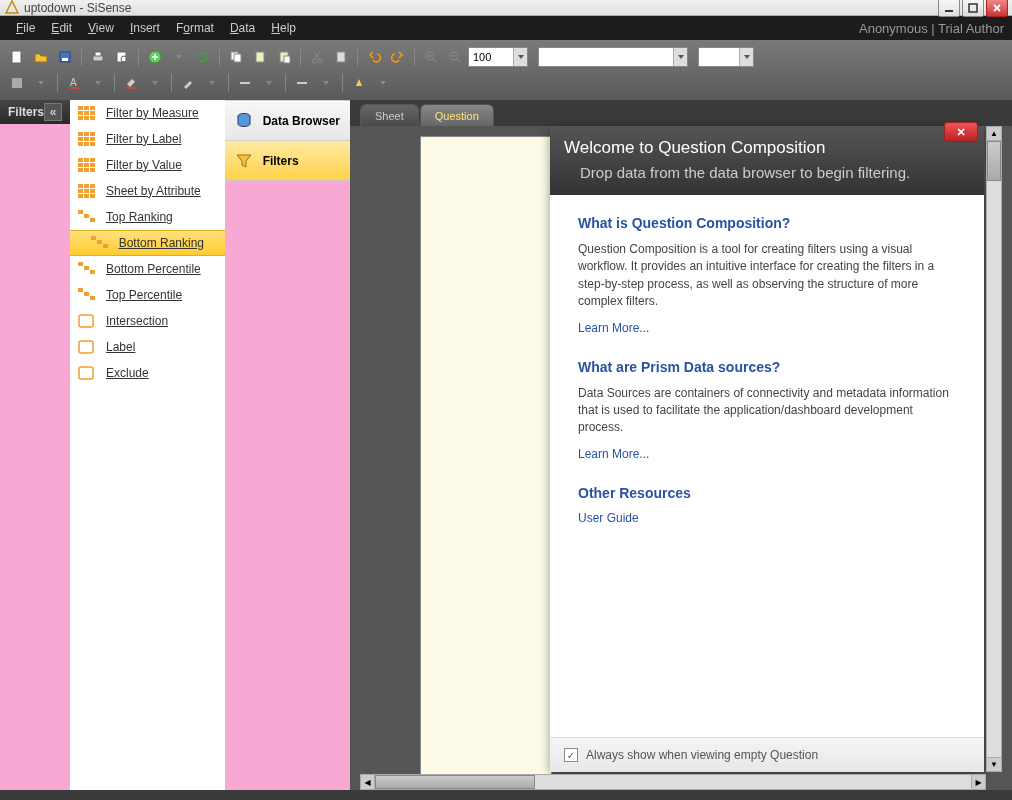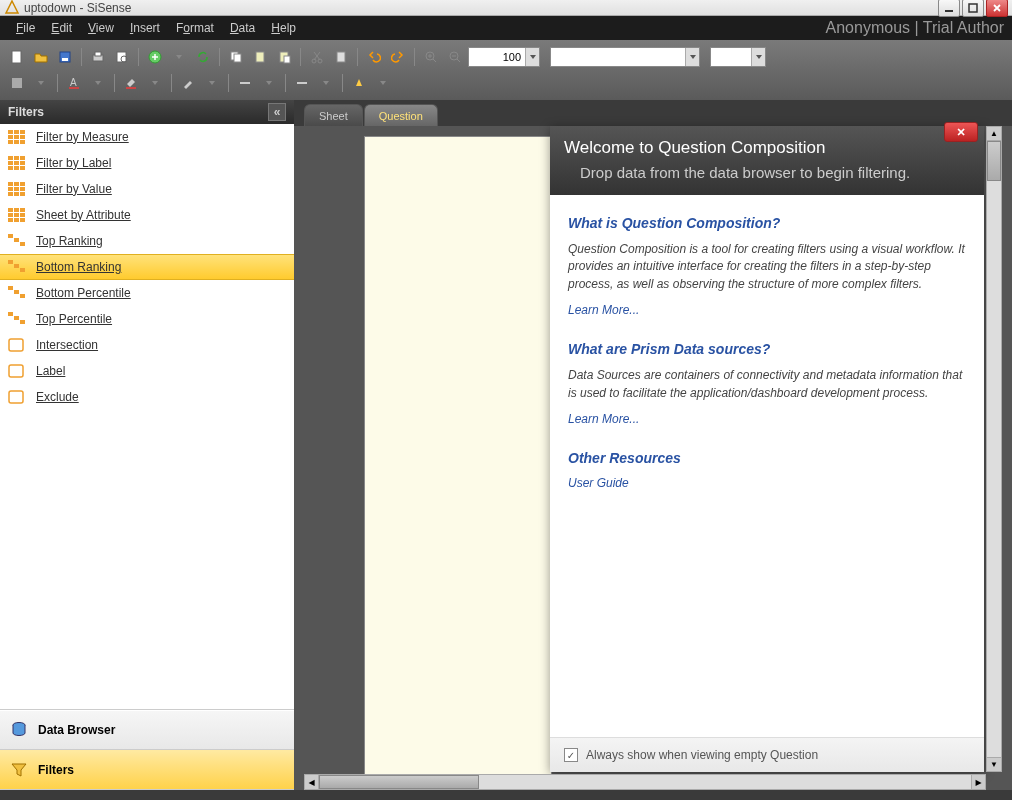--- a/index.html
+++ b/index.html
@@ -11,60 +11,60 @@
 .titlebar .title { flex: 1; color: #444; }
 .winbtns { display: flex; gap: 2px; }
 .winbtn { width: 22px; height: 18px; border: 1px solid #888; background: linear-gradient(#f8f8f8,#ddd); display: flex; align-items: center; justify-content: center; border-radius: 2px; cursor: pointer; }
 .winbtn.close { background: linear-gradient(#e88,#c33); border-color: #a22; color: #fff; }
 
 
 .menubar { height: 24px; background: #1c1c1c; display: flex; align-items: center; padding: 0 8px; color: #ccc; font-size: 12px; }
 .menubar .menu-item { padding: 2px 8px; cursor: pointer; }
 .menubar .menu-item u { text-decoration: underline; }
 .menubar .spacer { flex: 1; }
-.menubar .user { color: #999; font-size: 16px; margin-left: 12px; }
+.menubar .user { color: #999; font-size: 13px; margin-left: 12px; }
 
 
 .toolbar { background: linear-gradient(#7a7a7a,#5a5a5a); padding: 4px 6px; }
 .toolrow { display: flex; align-items: center; gap: 2px; height: 26px; }
 .tbtn { width: 22px; height: 22px; display: flex; align-items: center; justify-content: center; border-radius: 2px; cursor: pointer; }
 .tsep { width: 1px; height: 18px; background: #888; margin: 0 3px; }
 .zoom-combo { display: flex; align-items: center; background: #fff; border: 1px solid #888; height: 20px; }
-.zoom-combo input { width: 56px; border: none; padding: 0 4px; font-size: 11px; outline: none; text-align: right; }
+.zoom-combo input { width: 44px; border: none; padding: 0 4px; font-size: 11px; outline: none; }
 .zoom-combo .drop { width: 14px; background: #ddd; height: 100%; display:flex; align-items:center; justify-content:center; border-left:1px solid #aaa; cursor:pointer; }
 .combo-empty { background: #fff; border: 1px solid #888; height: 20px; display:flex; align-items:center; }
 .combo-empty .body { flex:1; }
 .combo-empty .drop { width: 14px; background: #ddd; height: 100%; display:flex; align-items:center; justify-content:center; border-left:1px solid #aaa; cursor:pointer; }
 
 
 .main { display: flex; height: calc(800px - 26px - 24px - 60px); }
-.sidebar { width: 294px; display: flex; flex-direction: column; background: #f9a8d4; }
+.sidebar { width: 350px; display: flex; flex-direction: row; background: #f9a8d4; }
 .sidebar-header { height: 24px; background: linear-gradient(#444,#2a2a2a); color: #ddd; display: flex; align-items: center; padding: 0 8px; font-weight: bold; font-size: 12px; }
 .sidebar-header .collapse { margin-left: auto; width: 18px; height: 18px; background: #555; border: 1px solid #777; display:flex; align-items:center; justify-content:center; cursor:pointer; color:#ccc; }
 .filter-list { flex: 1; overflow: auto; background: #fff; }
 .filter-item { display: flex; align-items: center; height: 26px; padding: 0 8px; gap: 10px; cursor: pointer; font-size: 12px; color: #333; border-bottom: 1px solid transparent; text-decoration: underline; }
-.filter-item.selected { background: linear-gradient(#ffe27a,#ffcb2e); border-top:1px solid #e0b020; border-bottom:1px solid #e0b020; }
+.filter-item.selected { background: linear-gradient(#ffe27a,#ffcb2e); border-top:1px solid #e0b020; border-bottom:1px solid #e0b020;justify-content:center; }
 .filter-icon { width: 18px; height: 14px; display:flex; align-items:center; justify-content:center; flex-shrink:0; }
 .sidebar-bottom { border-top: 1px solid #ccc; }
 .bottom-btn { height: 40px; display: flex; align-items: center; gap: 10px; padding: 0 10px; background: linear-gradient(#f6f6f6,#e8e8e8); border-top: 1px solid #fff; border-bottom: 1px solid #ccc; font-weight: bold; font-size: 12px; cursor: pointer; }
 .bottom-btn.active { background: linear-gradient(#ffe9a0,#ffd24a); border-top:1px solid #ffe9a0; }
 
 
 .content { flex: 1; background: #4a4a4a; display: flex; flex-direction: column; position: relative; border-radius: 6px; }
 .tabs { height: 26px; display: flex; align-items: flex-end; padding-left: 10px; background: #3a3a3a; gap: 0; }
 .tab { padding: 5px 14px 4px; background: linear-gradient(#666,#4a4a4a); color: #ccc; font-size: 11px; border-radius: 6px 6px 0 0; margin-right: 1px; cursor: pointer; border: 1px solid #555; border-bottom: none; }
 .tab.active { background: linear-gradient(#888,#666); color: #ffe27a; }
 .canvas-wrap { flex: 1; background: #555; padding: 10px; position: relative; display: flex; }
 .canvas-bg { flex: 1; background: #fdfbe8; border: 1px solid #888; margin-right: 0; position: relative; }
 .welcome-panel { position: absolute; right: 28px; top: 0; bottom: 18px; width: 434px; background: #fff; box-shadow: 0 2px 10px rgba(0,0,0,0.4); display: flex; flex-direction: column; }
 .welcome-header { background: linear-gradient(#555,#333); padding: 12px 14px 14px; position: relative; }
 .welcome-header h2 { color: #fff; font-size: 17px; font-weight: normal; margin-bottom: 6px; }
 .welcome-header p { color: #ccc; font-size: 15px; margin-left: 16px; }
 .welcome-close { position: absolute; top: -4px; right: 6px; width: 34px; height: 20px; background: linear-gradient(#e55,#b22); border: 1px solid #922; border-radius: 3px; color: #fff; display:flex; align-items:center; justify-content:center; cursor:pointer; font-weight:bold; }
-.welcome-body { flex:1; overflow:auto; padding: 20px 18px; font-size: 12px; color: #444; font-style: italic; }
+.welcome-body { flex:1; overflow:auto; padding: 20px 28px; font-size: 12px; color: #444; }
 .welcome-body h3 { color: #2952a3; font-size: 14px; font-weight: bold; margin-bottom: 10px; margin-top: 24px; }
 .welcome-body h3:first-child { margin-top: 0; }
 .welcome-body p { line-height: 1.45; margin-bottom: 10px; }
 .welcome-body a { color: #2952a3; text-decoration: none; cursor: pointer; display: inline-block; }
 .welcome-footer { border-top: 1px solid #ddd; padding: 10px 14px; background: linear-gradient(#f4f4f4,#e8e8e8); font-size: 12px; color: #555; display:flex; align-items:center; gap:8px; }
 .check { width: 14px; height: 14px; border: 1px solid #888; background: #fff; display: inline-flex; align-items:center; justify-content:center; cursor:pointer; font-size:10px; }
 
 
 .vscroll { position:absolute; top:0; right:10px; bottom:18px; width:16px; background:#ddd; border:1px solid #aaa; }
 .vscroll .thumb { position:absolute; top:14px; width:100%; height:40px; background:linear-gradient(#ccc,#aaa); border:1px solid #888; }

